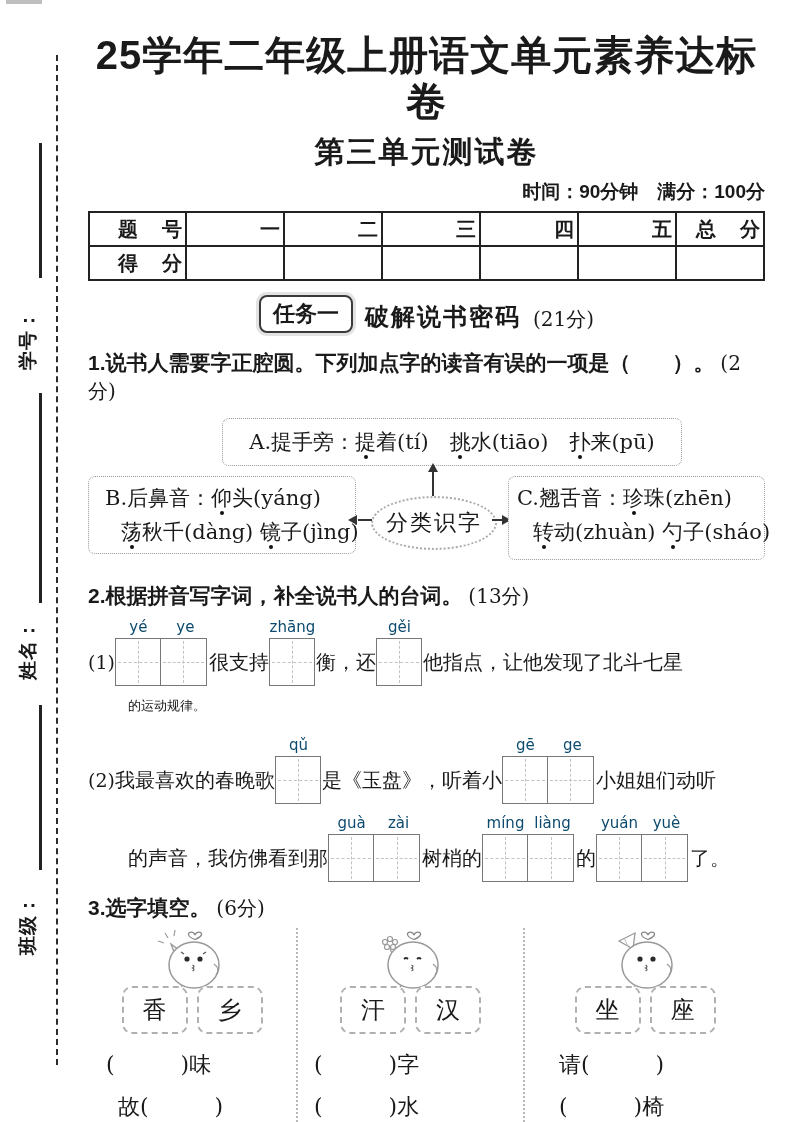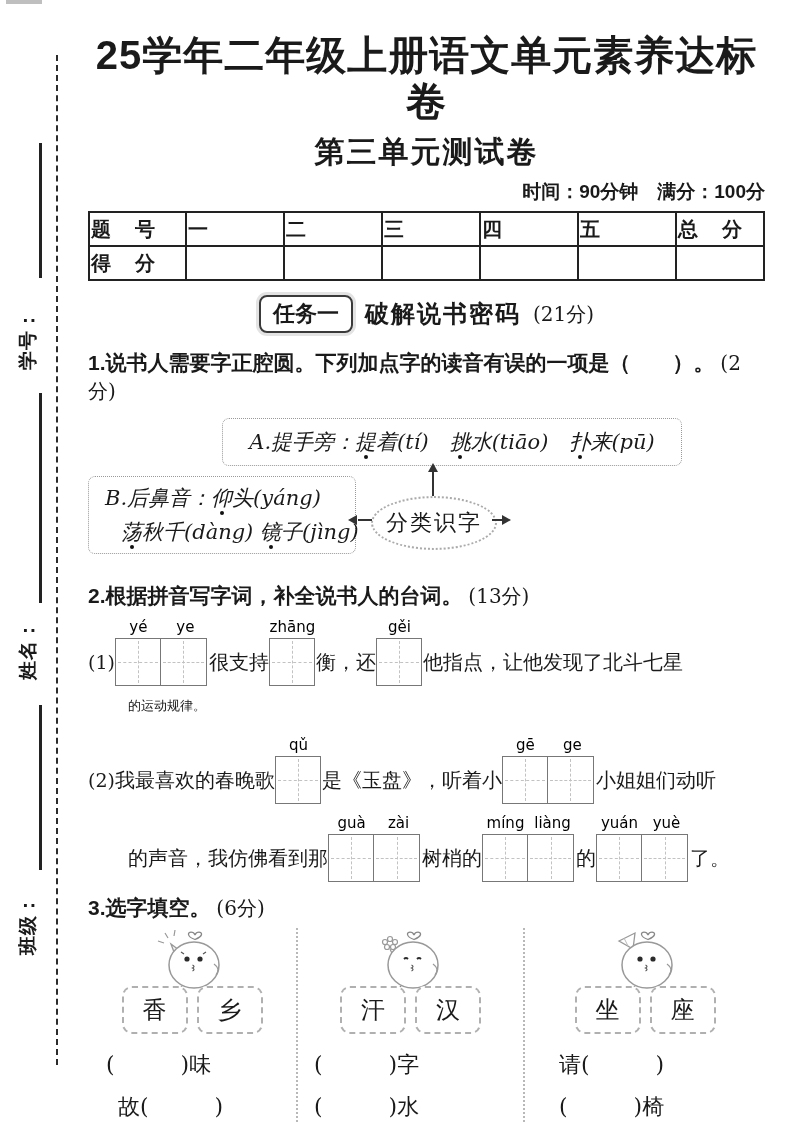--- a/index.html
+++ b/index.html
@@ -17,32 +17,32 @@
   .side-label.f1{top:328px;}
   .side-label.f2{top:638px;}
   .side-label.f3{top:913px;}
   
   .main{position:absolute;left:88px;top:0;width:677px;}
   .title{margin-top:32px;text-align:center;font-size:40px;font-weight:bold;letter-spacing:1px;line-height:1.15;}
   .subtitle{margin-top:8px;text-align:center;font-size:30px;font-weight:bold;letter-spacing:2px;}
   .time-info{margin-top:6px;text-align:right;font-size:19px;font-weight:bold;}
   
   table.score{margin-top:6px;border-collapse:collapse;width:100%;table-layout:fixed;}
-  table.score td{border:2px solid #222;height:30px;text-align:left;font-size:20px;font-weight:bold;letter-spacing:2px;}
-  
-  .banner{margin-top:14px;display:flex;justify-content:center;align-items:center;gap:12px;}
+  table.score td{border:2px solid #222;height:30px;text-align:right;font-size:20px;font-weight:bold;letter-spacing:2px;}
+  
+  .banner{margin-top:14px;display:flex;justify-content:center;align-items:flex-end;gap:12px;}
   .badge{border:2px solid #3a3a3a;border-radius:8px;padding:2px 12px;font-size:22px;font-weight:bold;
          box-shadow:0 0 0 3px #e3e3e3;}
   .banner-title{font-size:24px;font-weight:bold;letter-spacing:2px;}
   .pts{font-family:"DejaVu Serif",serif;font-weight:normal;font-size:20px;}
   
   .stem{margin-top:16px;font-size:21px;font-weight:bold;line-height:1.35;}
   
   .diagram{position:relative;margin-top:12px;height:148px;font-family:"DejaVu Serif",serif;font-size:21px;}
-  .dotted-box{position:absolute;border:1.5px dotted #999;border-radius:7px;background:#fff;font-style:italic;}
+  .dotted-box{position:absolute;border:1.5px dotted #999;border-radius:7px;background:#fff;}
   .box-a{left:134px;top:0;width:458px;height:46px;display:flex;align-items:center;justify-content:center;}
   .box-b{left:0;top:58px;width:268px;height:78px;padding:4px 16px;box-sizing:border-box;}
   .box-c{left:420px;top:58px;width:257px;height:84px;padding:4px 8px;box-sizing:border-box;}
   .opt-line{line-height:34px;white-space:nowrap;}
   .opt-line.indent{padding-left:16px;}
   .dot{position:relative;}
   .dot::after{content:"";position:absolute;left:50%;bottom:-5px;width:4px;height:4px;border-radius:50%;
               background:#111;transform:translateX(-50%);}
   .hub{position:absolute;left:283px;top:78px;width:122px;height:50px;border:2px dotted #aaa;border-radius:50%;
        display:flex;align-items:center;justify-content:center;font-size:22px;letter-spacing:2px;background:#fff;}
@@ -55,21 +55,21 @@
   .arr-line-r{position:absolute;left:404px;top:101px;width:12px;height:2px;background:#333;}
   .arr-head-r{position:absolute;left:414px;top:97px;width:0;height:0;border-top:5px solid transparent;
               border-bottom:5px solid transparent;border-left:9px solid #333;}
   
   .fill-line{display:flex;margin-top:8px;font-family:"DejaVu Serif",serif;font-size:20px;white-space:nowrap;}
   .fill-line.indent{padding-left:40px;}
   .fill-num{margin-top:20px;line-height:48px;font-size:19px;}
   .fill-text{margin-top:20px;line-height:48px;}
   .unit{display:flex;flex-direction:column;}
   .py-row{display:flex;height:20px;}
-  .py{width:47px;text-align:center;font-family:"DejaVu Sans",sans-serif;font-size:15px;color:#000000;}
+  .py{width:47px;text-align:center;font-family:"DejaVu Sans",sans-serif;font-size:15px;color:#0c4a6e;}
   .boxes{display:flex;}
   .wbox{width:46px;height:48px;border:1.5px solid #777;background:#fff;position:relative;box-sizing:border-box;}
   .wbox + .wbox{border-left:none;}
   .wbox::before{content:"";position:absolute;left:50%;top:2px;bottom:2px;border-left:1px dashed #c2c2c2;}
   .wbox::after{content:"";position:absolute;top:50%;left:2px;right:2px;border-top:1px dashed #c2c2c2;}
   .cont-line{margin-top:4px;padding-left:40px;font-family:"DejaVu Serif",serif;font-size:13px;line-height:32px;}
   
   .q3-grid{display:flex;margin-top:6px;}
   .q3-col{box-sizing:border-box;padding-bottom:4px;}
   .q3-col.c1{width:210px;border-right:2px dotted #b8b8b8;}
@@ -159,20 +159,24 @@
       <div class="arr-head-up"></div>
       <div class="dotted-box box-b">
         <div class="opt-line"><span>B.后鼻音：</span><span class="dot">仰</span><span>头(yáng)</span></div>
         <div class="opt-line indent"><span class="dot">荡</span><span>秋千(dàng) </span><span class="dot">镜</span><span>子(jìng)</span></div>
       </div>
       <div class="hub">分类识字</div>
       <div class="arr-line-l"></div>
       <div class="arr-head-l"></div>
       <div class="arr-line-r"></div>
       <div class="arr-head-r"></div>
+      <div class="dotted-box box-c">
+        <div class="opt-line"><span>C.翘舌音：</span><span class="dot">珍</span><span>珠(zhēn)</span></div>
+        <div class="opt-line indent"><span class="dot">转</span><span>动(zhuàn) </span><span class="dot">勺</span><span>子(sháo)</span></div>
+      </div>
     </div>
 
     <div class="stem">
       <span>2.根据拼音写字词，补全说书人的台词。</span>
       <span class="pts">(13分)</span>
     </div>
 
     <div class="fill-line">
       <span class="fill-num">(1)</span>
       <span class="unit">

